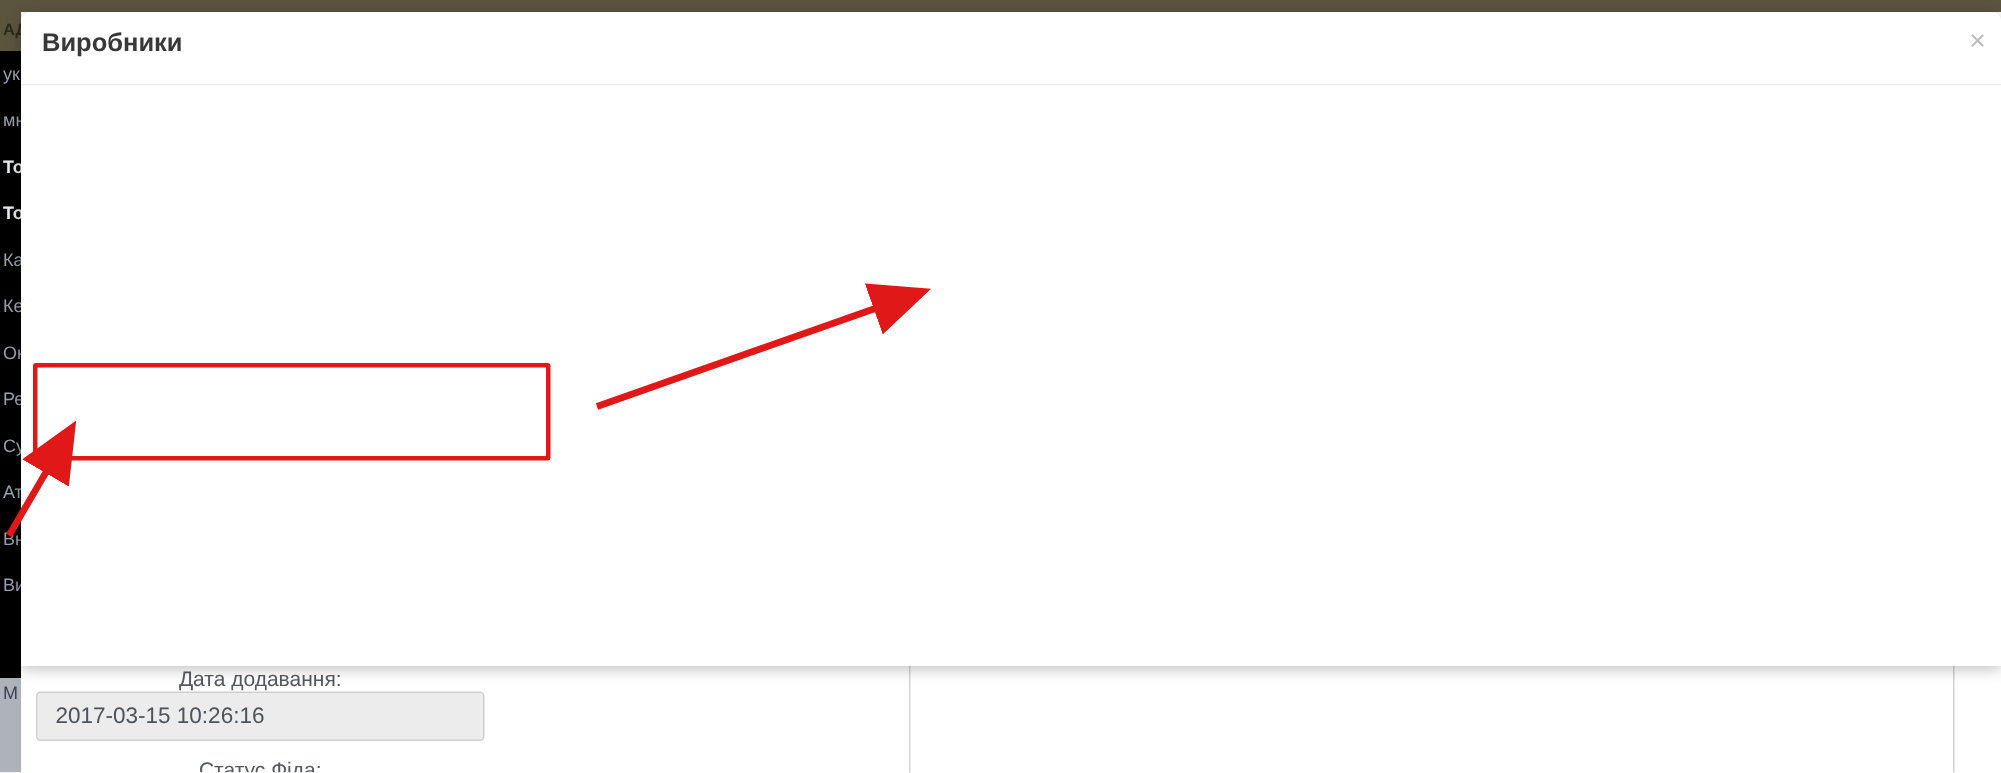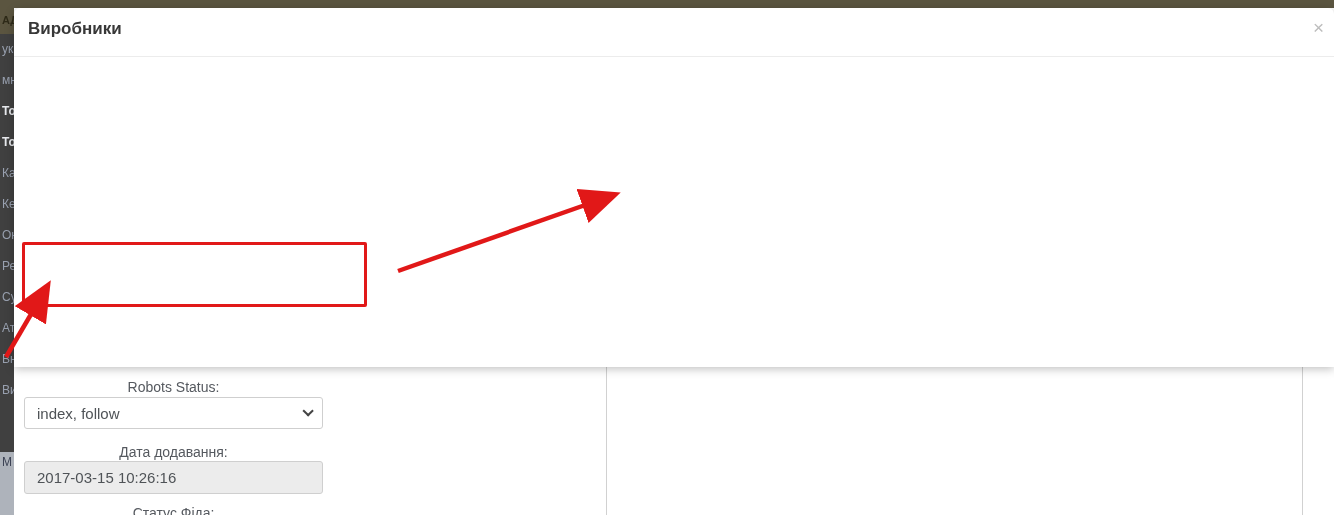--- a/index.html
+++ b/index.html
@@ -3,28 +3,28 @@
 <meta charset="utf-8">
 <style>
   * { margin:0; padding:0; box-sizing:border-box; }
   body { font-family:"Liberation Sans", sans-serif; background:#fff; }
   #screen { position:relative; width:1334px; height:515px; overflow:hidden; background:#fff; }
 
   
   .topbar { position:absolute; left:0; top:0; width:1334px; height:8px; background:#5b5540; z-index:0; }
   .corner { position:absolute; left:0; top:8px; width:14px; height:26px; background:#5b5540; color:#2e2a18;
             font-size:11px; font-weight:bold; overflow:hidden; z-index:0; line-height:24px; padding-left:2px;}
-  .sidebar { position:absolute; left:0; top:34px; width:14px; height:418px; background:#404040; z-index:0; overflow:hidden; }
+  .sidebar { position:absolute; left:0; top:34px; width:14px; height:418px; background:#000000; z-index:0; overflow:hidden; }
   .sidebar .sb-item { display:block; color:#98a0af; font-size:12px; line-height:31px; padding-left:2px; white-space:nowrap; }
   .sidebar .sb-item.bright { color:#e8eaee; font-weight:bold; }
   .sidebar-bottom { position:absolute; left:0; top:452px; width:14px; height:63px; background:#aeb3bb; z-index:0;
             color:#3c4254; font-size:12px; padding-left:2px; line-height:20px; overflow:hidden; }
 
   
-  .modal { position:absolute; left:14px; top:8px; width:1320px; height:359px; background:#fff;
+  .modal { position:absolute; left:14px; top:8px; width:1320px; height:436px; background:#fff;
            border-radius:6px 6px 0 0; box-shadow:0 2px 10px rgba(0,0,0,.25); z-index:1; }
   .modal-title { position:absolute; left:14px; top:11px; font-size:17px; font-weight:bold; color:#383838; }
   .modal-close { position:absolute; right:10px; top:10px; font-size:19px; color:#bdbdbd; cursor:pointer; line-height:1; }
   .modal-divider { position:absolute; left:0; top:48px; width:100%; height:1px; background:#ececec; }
 
   
   .tabs { position:absolute; left:333px; top:68px; display:flex; }
   .tab { font-size:13px; color:#70757a; padding:10px 11px 8px 11px; border-bottom:2px solid #e6e6e6;
          margin:0 1px; cursor:pointer; }
   .tab.active { background:#f3c200; border-bottom-color:#f3c200; color:#4e4e4e; }

